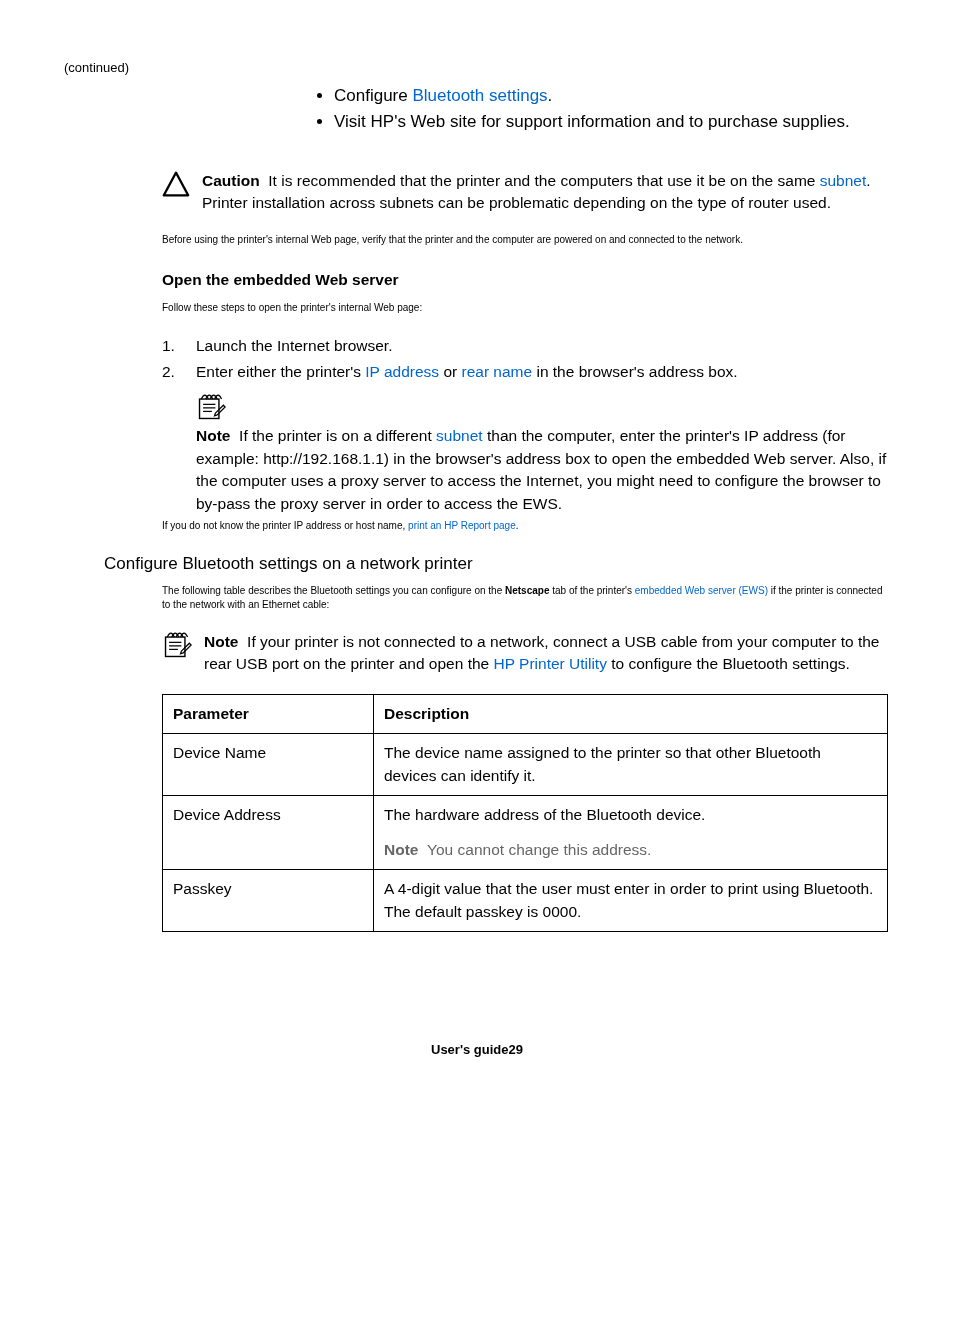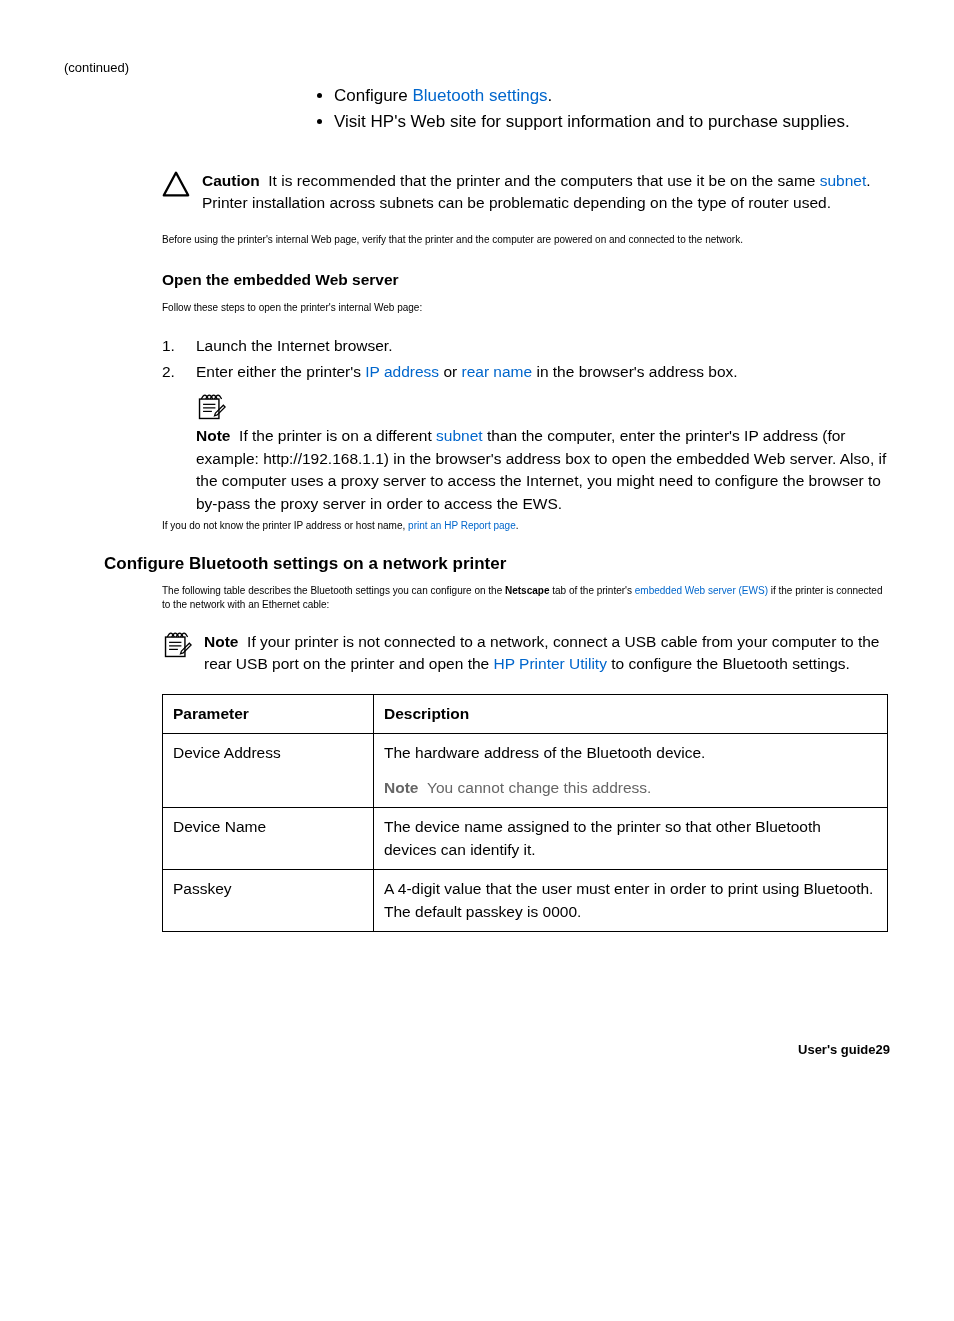--- a/index.html
+++ b/index.html
@@ -79,21 +79,21 @@
       align-items: flex-start;
       margin: 8px 0 4px 132px;
       flex-direction: column;
     }
     .inner-callout .callout-text {
       font-size: 15.5px;
     }
     .section-heading {
       margin: 20px 0 10px 40px;
       font-size: 17px;
-      font-weight: bold;
+      font-weight: normal;
     }
     .gray-note {
       color: #666;
     }
     .bold {
       font-weight: bold;
     }
     table.params {
       margin: 14px 0 0 98px;
       border-collapse: collapse;
@@ -106,21 +106,21 @@
       vertical-align: top;
       padding: 8px 10px;
       font-size: 15.5px;
       line-height: 1.45;
     }
     table.params th {
       font-weight: bold;
     }
     .footer {
       display: flex;
-      justify-content: flex-end;
+      justify-content: center;
       margin: 70px 64px 30px 64px;
       font-size: 13px;
       font-weight: bold;
     }
     .triangle {
       width: 28px;
       height: 28px;
     }
     .note-icon {
       width: 30px;
@@ -227,33 +227,33 @@
 
   <table class="params">
     <thead>
       <tr>
         <th style="width:190px">Parameter</th>
         <th>Description</th>
       </tr>
     </thead>
     <tbody>
       <tr>
+        <td>Device Name</td>
+        <td>The device name assigned to the printer so that other Bluetooth devices can identify it.</td>
+      </tr>
+      <tr>
         <td>Device Address</td>
         <td>
           <div>The hardware address of the Bluetooth device.</div>
           <div class="desc-sub">
             <span class="bold gray-note">Note</span>&nbsp;&nbsp;<span class="gray-note">You cannot change this address.</span>
           </div>
         </td>
       </tr>
       <tr>
-        <td>Device Name</td>
-        <td>The device name assigned to the printer so that other Bluetooth devices can identify it.</td>
-      </tr>
-      <tr>
         <td>Passkey</td>
         <td>A 4-digit value that the user must enter in order to print using Bluetooth. The default passkey is 0000.</td>
       </tr>
     </tbody>
   </table>
 </div>
 
 <div class="footer">
   <span>User's guide</span>
   <span>29</span>

